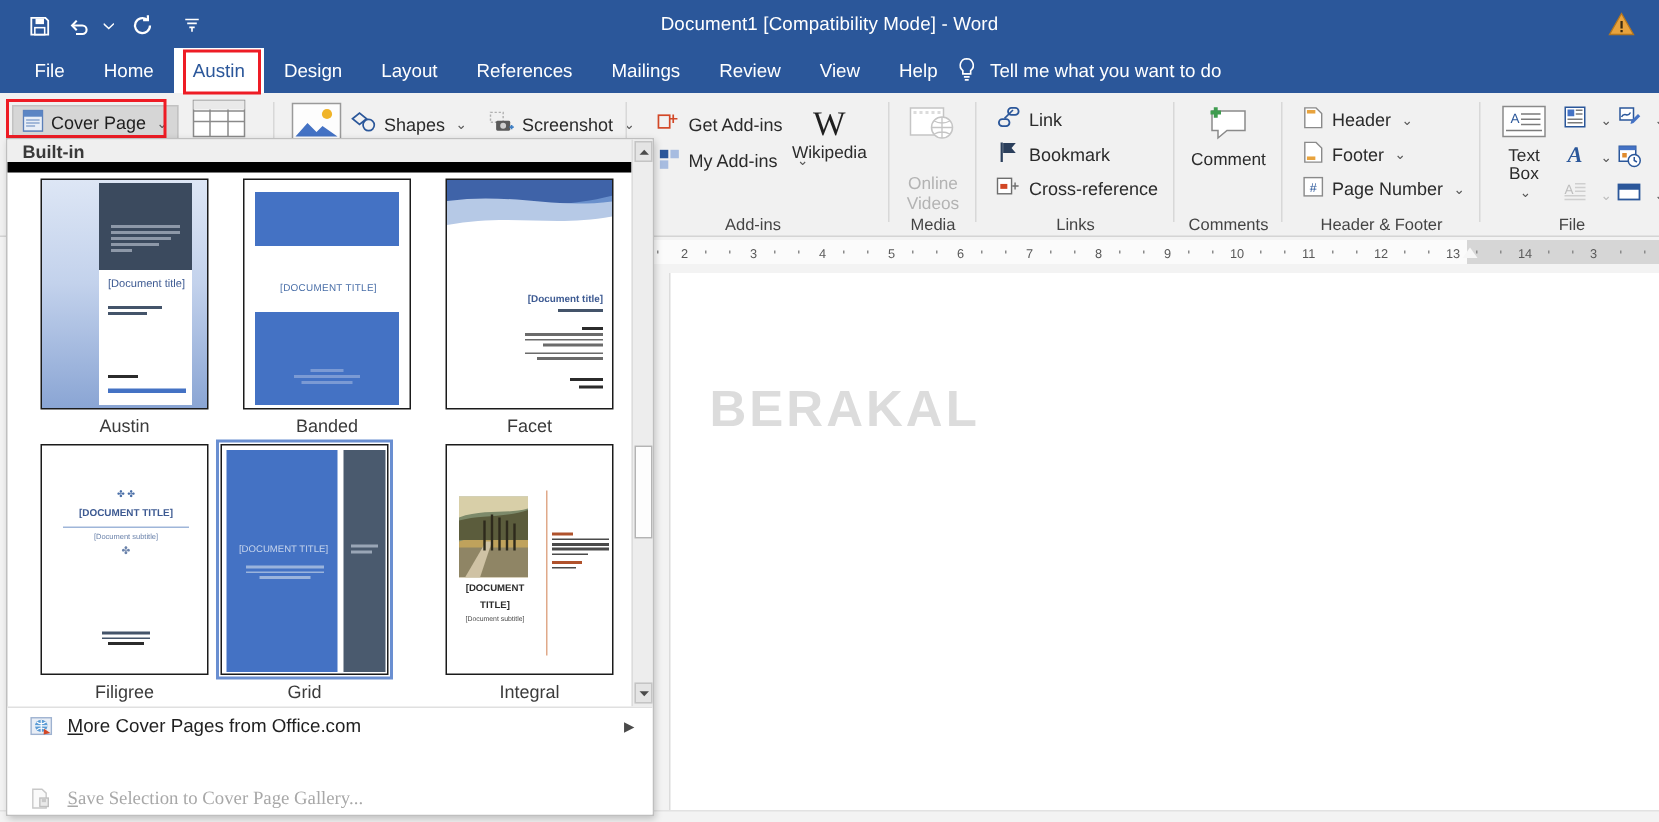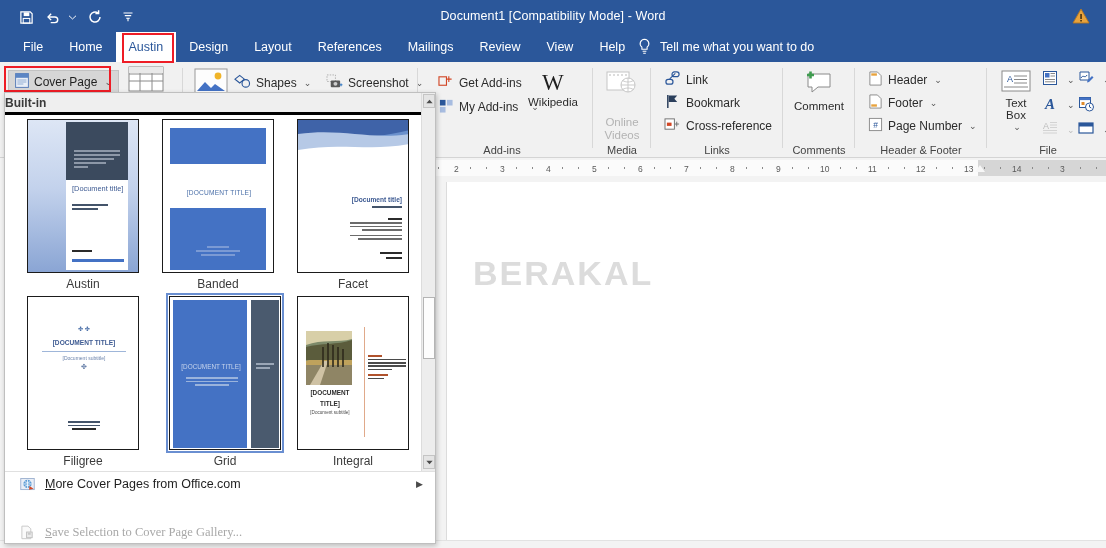--- a/index.html
+++ b/index.html
@@ -124,22 +124,22 @@
   }
 
   
   .gallery {
     position: absolute; left: 4px; top: 92px; width: 432px; height: 452px;
     background: #ffffff; border: 1px solid #bfbfbf;
     box-shadow: 1px 2px 5px rgba(0,0,0,0.22); z-index: 50;
   }
   .g-header {
     position: absolute; left: 0; top: 0; width: 418px; height: 22px;
-    background: #efefef; border-bottom: 3px solid #000000;
-    display: flex; align-items: center; padding-left: 0;
+    background: #efefef; border-bottom: 7px solid #000000;
+    display: flex; align-items: center; padding-left: 10px;
     font-size: 12px; font-weight: bold; color: #3a3a3a;
   }
   .g-grid { position: absolute; left: 0; top: 22px; width: 418px; height: 356px; }
 
   .thumbcell { position: absolute; width: 132px; height: 178px; }
   .thumb {
     position: absolute; left: 0; top: 0; width: 112px; height: 154px;
     border: 1.5px solid #1b1b1b; background: #ffffff; overflow: hidden;
   }
   .thumbcell.selected .thumb { outline: 2px solid #6a8fd1; outline-offset: 1px; }
@@ -651,21 +651,21 @@
           <div style="position:absolute;left:0;top:66px;width:112px;text-align:center;font-size:7px;color:#6b83ab;">✤</div>
           <div style="position:absolute;left:40px;top:124px;width:32px;">
             <div style="height:1.6px;background:#44546a;margin-bottom:2px;"></div>
             <div style="height:1.6px;background:#44546a;margin-bottom:2px;"></div>
             <div style="height:1.6px;background:#2b2b2b;width:24px;margin-left:4px;"></div>
           </div>
         </div>
         <div class="tname">Filigree</div>
       </div>
 
-      <div class="thumbcell selected" style="left:164px;top:181px;">
+      <div class="thumbcell selected" style="left:142px;top:181px;">
         <div class="thumb" style="background:#fff;">
           <div style="position:absolute;left:3px;top:3px;width:74px;height:148px;background:#4472c4;"></div>
           <div style="position:absolute;left:81px;top:3px;width:28px;height:148px;background:#4a5a6e;"></div>
           <div style="position:absolute;left:5px;top:66px;width:72px;text-align:center;font-size:6.4px;color:#c6d4ec;">[DOCUMENT  TITLE]</div>
           <div style="position:absolute;left:16px;top:80px;width:52px;">
             <div style="height:1.5px;background:#9ab3dc;margin-bottom:2.2px;"></div>
             <div style="height:1.5px;background:#9ab3dc;margin-bottom:2.2px;"></div>
             <div style="height:1.5px;background:#9ab3dc;margin:0 auto;width:34px;"></div>
           </div>
           <div style="position:absolute;left:86px;top:66px;width:18px;height:1.6px;background:#9aa6b6;"></div>

